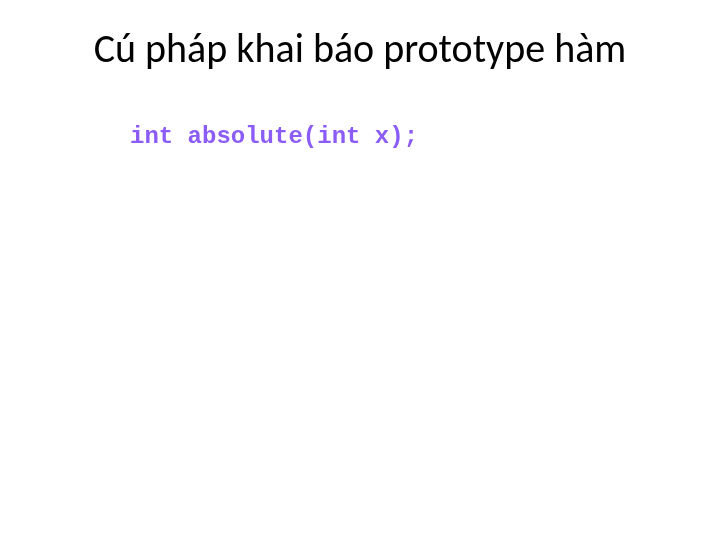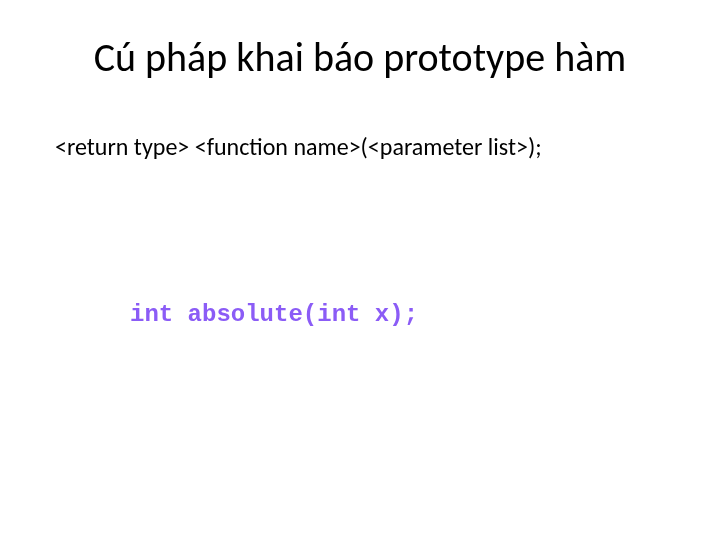--- a/index.html
+++ b/index.html
@@ -18,21 +18,21 @@
       width: 100%;
       height: 100%;
       padding: 20px 50px 30px 50px;
       position: relative;
     }
     .title {
       font-size: 40px;
       font-weight: 400;
       color: #000000;
       text-align: center;
-      margin-top: 14px;
+      margin-top: 5px;
       margin-bottom: 50px;
       line-height: 1.2;
     }
     .syntax-line {
       font-size: 24px;
       font-weight: 400;
       color: #000000;
       margin-left: 5px;
       margin-bottom: 140px;
     }
@@ -42,15 +42,14 @@
       font-weight: bold;
       color: #8b5cf6;
       margin-left: 80px;
     }
   </style>
 </head>
 <body>
 
 <div class="slide">
   <h1 class="title">Cú pháp khai báo prototype hàm</h1>
-  <div class="syntax-line">&lt;return type&gt; &lt;function name&gt;(&lt;parameter list&gt;);</div>
   <div class="code-line">int absolute(int x);</div>
 </div>
 
 </body></html>

